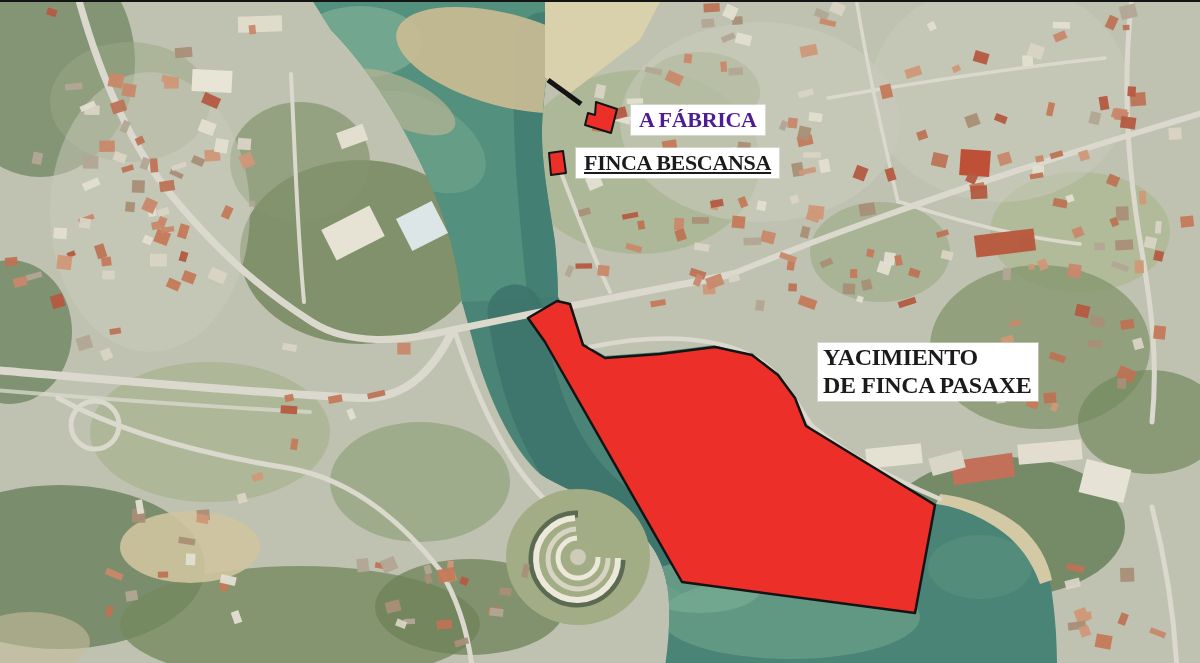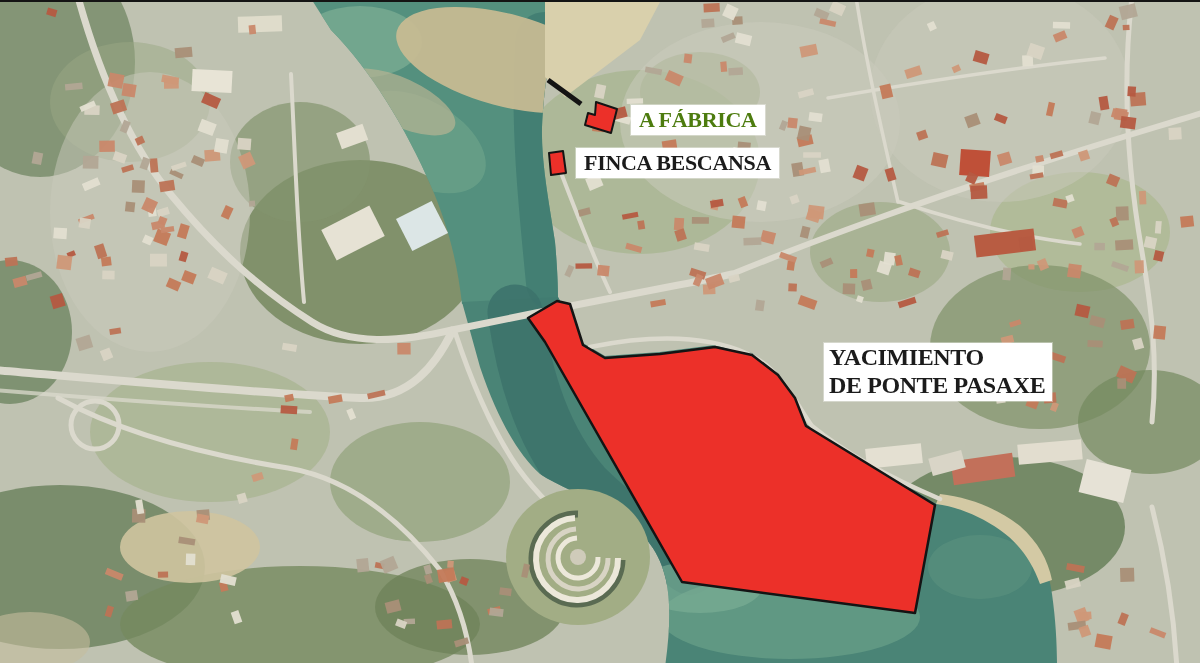--- a/index.html
+++ b/index.html
@@ -9,24 +9,24 @@
     font-family:"Liberation Serif", serif;
   }
   .stage svg{position:absolute;left:0;top:0;}
   .map-label{
     position:absolute;background:#ffffff;color:#1b1b1b;
     font-weight:bold;letter-spacing:-0.3px;white-space:nowrap;
     box-shadow:0 0 0 1px rgba(255,255,255,0.35);
   }
   .map-label.small{font-size:22px;line-height:26px;padding:2px 8px;}
   #fabrica-label{left:631px;top:103px;}
-  #finca-label{left:576px;top:146px;}
+  #finca-label{left:576px;top:146px;text-decoration:underline;}
   #yacimiento-label{
     left:818px;top:341px;font-size:24px;line-height:28px;
-    padding:0 7px 2px 5px;letter-spacing:-0.4px;margin-left:6px;
+    padding:0 7px 2px 5px;letter-spacing:-0.4px;
   }
   #yacimiento-label div{white-space:nowrap;}
 </style>
 </head>
 <body>
 
 <div class="stage">
 
   <svg id="basemap" width="1200" height="663" viewBox="0 0 1200 663" aria-hidden="true">
     <defs>
@@ -402,22 +402,22 @@
       </g>
   </svg>
 
   <svg id="annotations" width="1200" height="663" viewBox="0 0 1200 663">
       <line x1="548" y1="78" x2="581" y2="102" stroke="#141414" stroke-width="5"></line>
       <polygon points="557,299 570,302 583,343 605,356 660,352 715,345 752,353 778,373 795,396 806,424 935,503 915,611 682,580 545,340 528,316" fill="#ec3029" stroke="#141414" stroke-width="2.5" stroke-linejoin="round"></polygon>
       <polygon points="596,100 617,107 611,131 585,123 588,111 595,113" fill="#ec3029" stroke="#141414" stroke-width="2" stroke-linejoin="round"></polygon>
       <polygon points="549,151 563,149 566,171 551,173" fill="#ec3029" stroke="#141414" stroke-width="2" stroke-linejoin="round"></polygon>
     </svg>
 
-  <div class="map-label small" id="fabrica-label" style="background: rgb(255, 255, 255); color: #4d7c0f;">A FÁBRICA</div>
+  <div class="map-label small" id="fabrica-label" style="background: rgb(255, 255, 255); color: #4c1d95;">A FÁBRICA</div>
 
   <div class="map-label small" id="finca-label" style="background: rgb(255, 255, 255); color: rgb(27, 27, 27);">FINCA BESCANSA</div>
 
   <div class="map-label" id="yacimiento-label" style="background: rgb(255, 255, 255); color: rgb(27, 27, 27);">
     <div>YACIMIENTO</div>
-    <div>DE PONTE PASAXE</div>
+    <div>DE FINCA PASAXE</div>
   </div>
 
 </div>
 
 </body></html>

